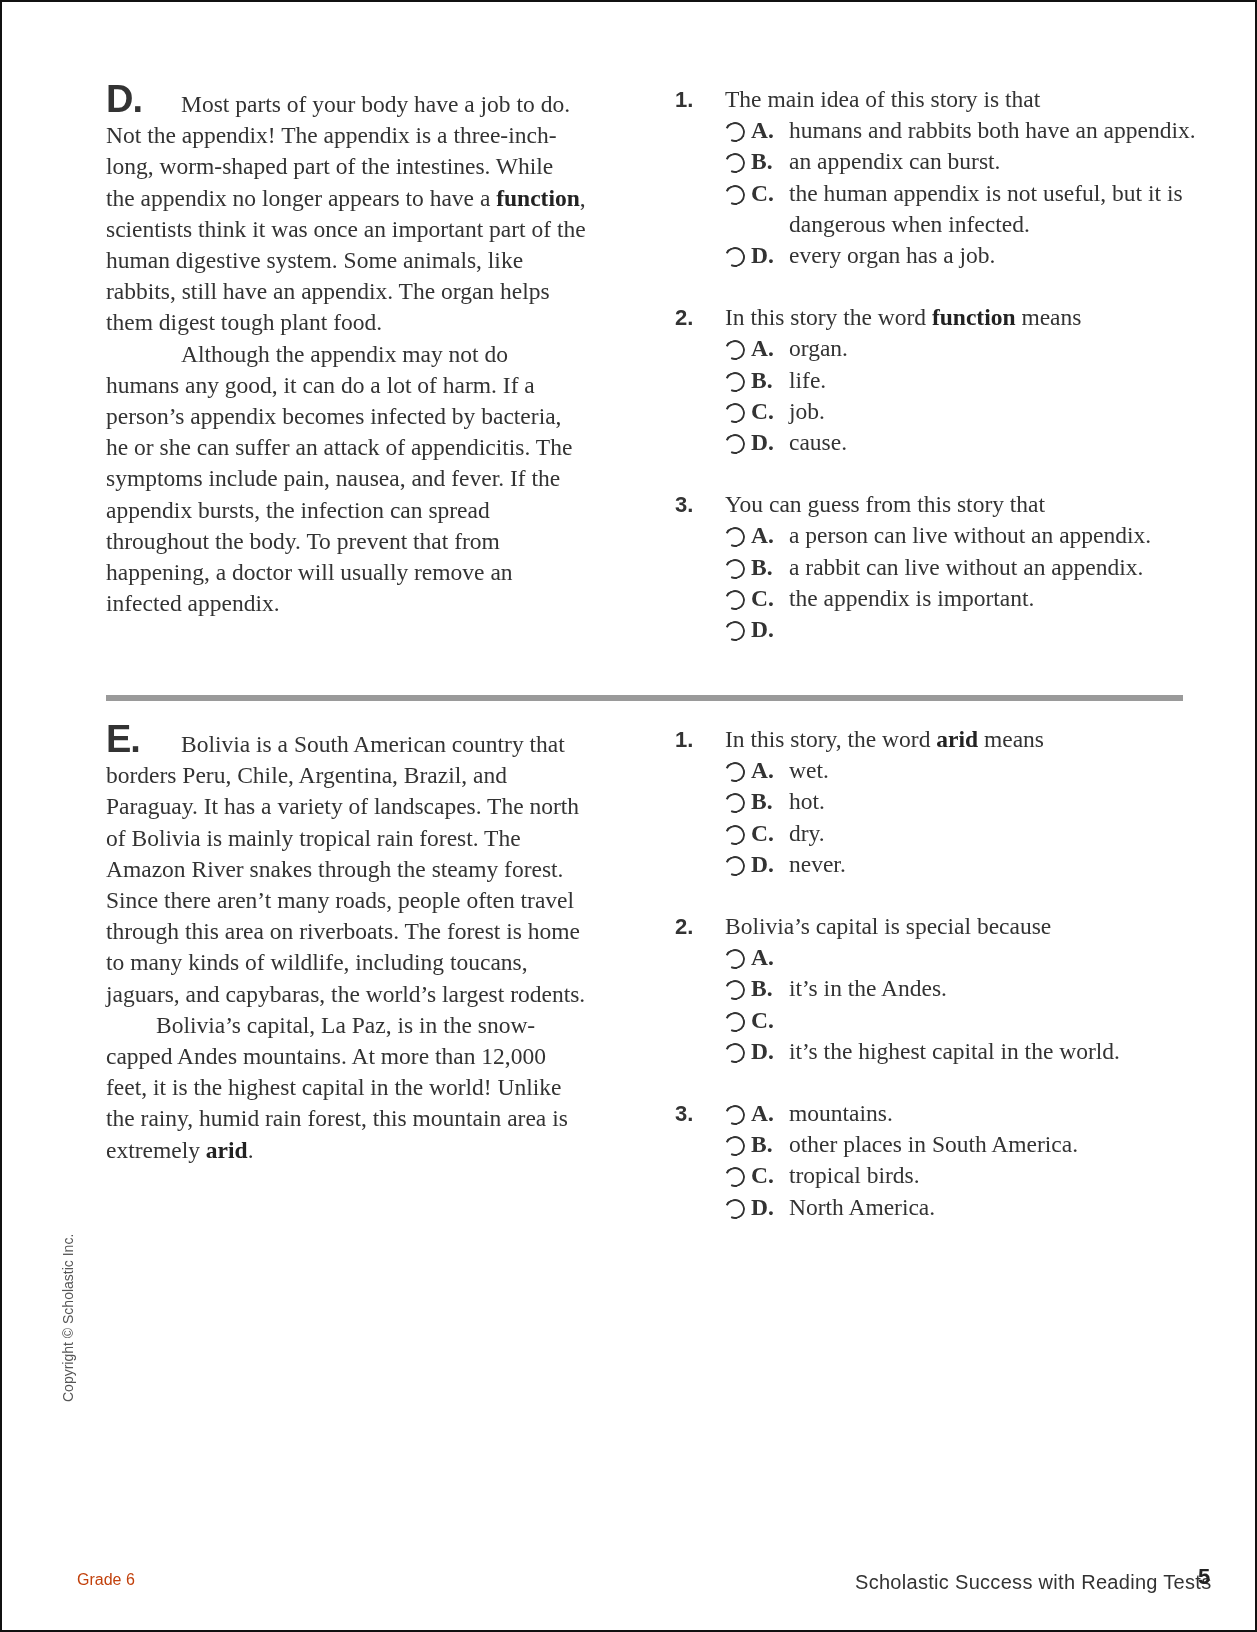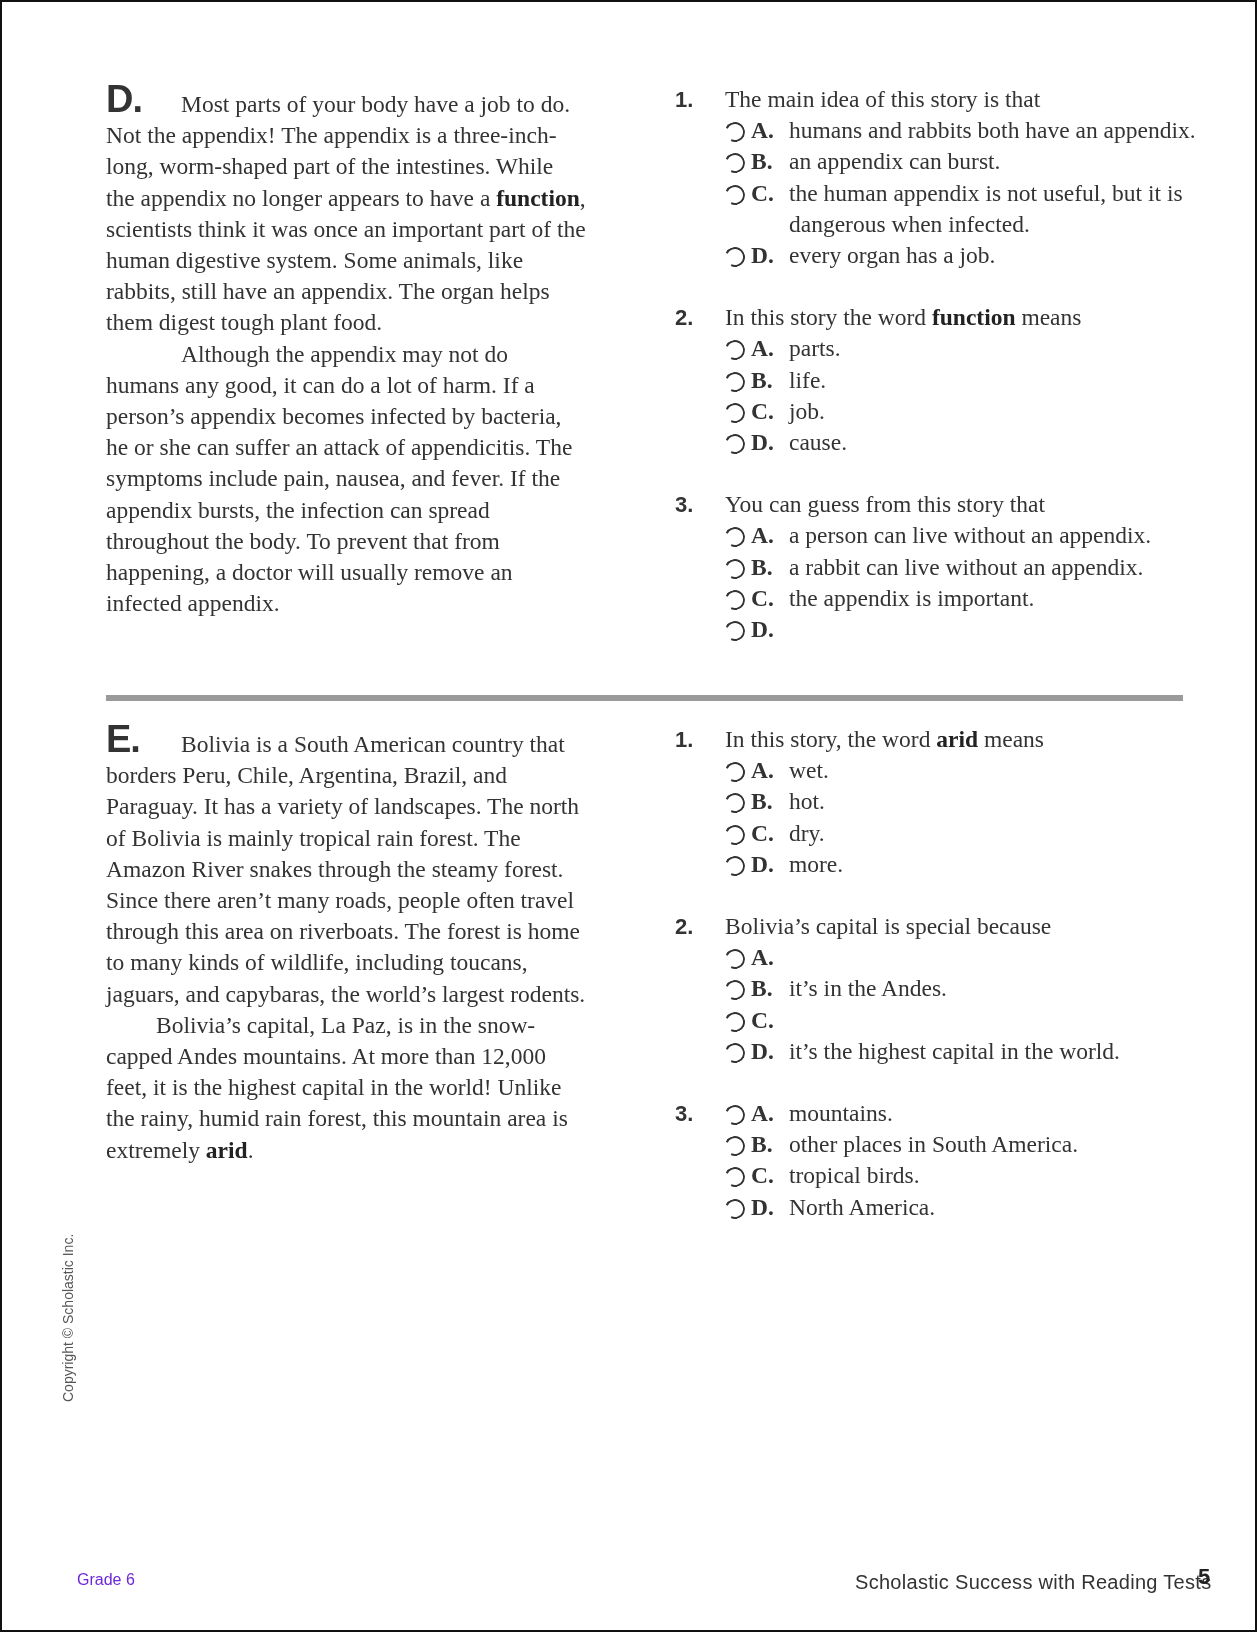--- a/index.html
+++ b/index.html
@@ -16,21 +16,21 @@
   .q { position:relative; margin-bottom:31px; }
   .q-num { position:absolute; left:0; top:0; font-family:"Liberation Sans","DejaVu Sans",sans-serif; font-weight:bold; font-size:22px; color:#333; }
   .q-text { margin-left:50px; }
   .opt { margin-left:50px; display:flex; align-items:flex-start; }
   .radio { display:inline-block; width:16px; height:16px; border:2.2px solid #333; border-radius:50%; border-left-color:transparent; transform:rotate(-20deg); margin-top:7px; margin-right:6px; flex:none; cursor:pointer; }
   .opt-letter { font-weight:bold; width:38px; flex:none; }
   .opt-text { flex:1; }
   b { color:#222; }
   .divider { position:absolute; left:104px; top:693px; width:1077px; height:6px; background:#9a9a9a; }
   .copyright { position:absolute; left:58px; top:1400px; transform-origin:left top; transform:rotate(-90deg); font-size:14px; color:#555; white-space:nowrap; }
-  .footer-left { position:absolute; left:75px; top:1569px; font-size:16px; color:#6d28d9; }
+  .footer-left { position:absolute; left:75px; top:1569px; font-size:16px; color:#c2410c; }
   .footer-right { position:absolute; left:853px; top:1569px; font-size:20px; color:#333; letter-spacing:0.3px; }
   .page-num { position:absolute; left:1196px; top:1562px; font-size:22px; font-weight:bold; color:#222; }
 </style>
 </head>
 <body>
 
 <div class="page">
 
   <div class="passage serif" style="left:104px; top:82px; width:480px;">
     <p><span class="big-letter">D.</span><span>Most parts of your body have a job to do. Not the appendix! The appendix is a three-inch-long, worm-shaped part of the intestines. While the appendix no longer appears to have a </span><b>function</b><span>, scientists think it was once an important part of the human digestive system. Some animals, like rabbits, still have an appendix. The organ helps them digest tough plant food.</span></p>
@@ -61,21 +61,21 @@
           <span class="opt-letter">D.</span>
           <span class="opt-text">every organ has a job.</span>
         </div>
     </div>
     <div class="q">
       <span class="q-num">2.</span>
       <div class="q-text"><span>In this story the word </span><b>function</b><span> means</span></div>
       <div class="opt">
           <span class="radio"></span>
           <span class="opt-letter">A.</span>
-          <span class="opt-text">parts.</span>
+          <span class="opt-text">organ.</span>
         </div>
       <div class="opt">
           <span class="radio"></span>
           <span class="opt-letter">B.</span>
           <span class="opt-text">life.</span>
         </div>
       <div class="opt">
           <span class="radio"></span>
           <span class="opt-letter">C.</span>
           <span class="opt-text">job.</span>
@@ -133,21 +133,21 @@
           <span class="opt-text">hot.</span>
         </div>
       <div class="opt">
           <span class="radio"></span>
           <span class="opt-letter">C.</span>
           <span class="opt-text">dry.</span>
         </div>
       <div class="opt">
           <span class="radio"></span>
           <span class="opt-letter">D.</span>
-          <span class="opt-text">more.</span>
+          <span class="opt-text">never.</span>
         </div>
     </div>
     <div class="q">
       <span class="q-num">2.</span>
       <div class="q-text"><span>Bolivia’s capital is special because</span></div>
       <div class="opt">
           <span class="radio"></span>
           <span class="opt-letter">A.</span>
         </div>
       <div class="opt">

